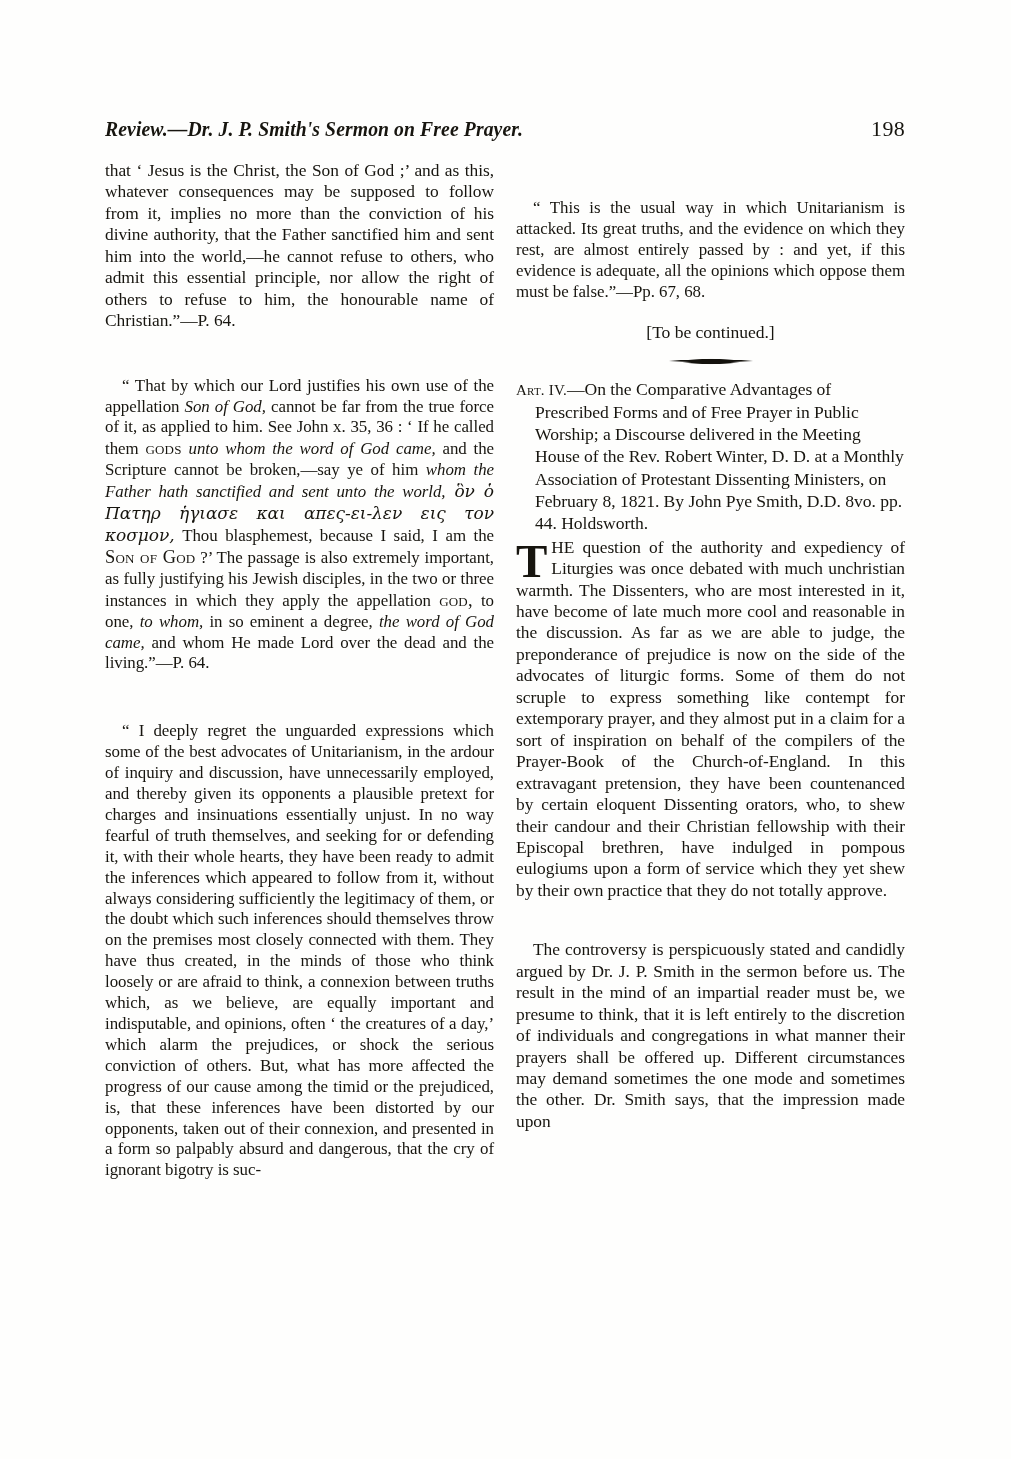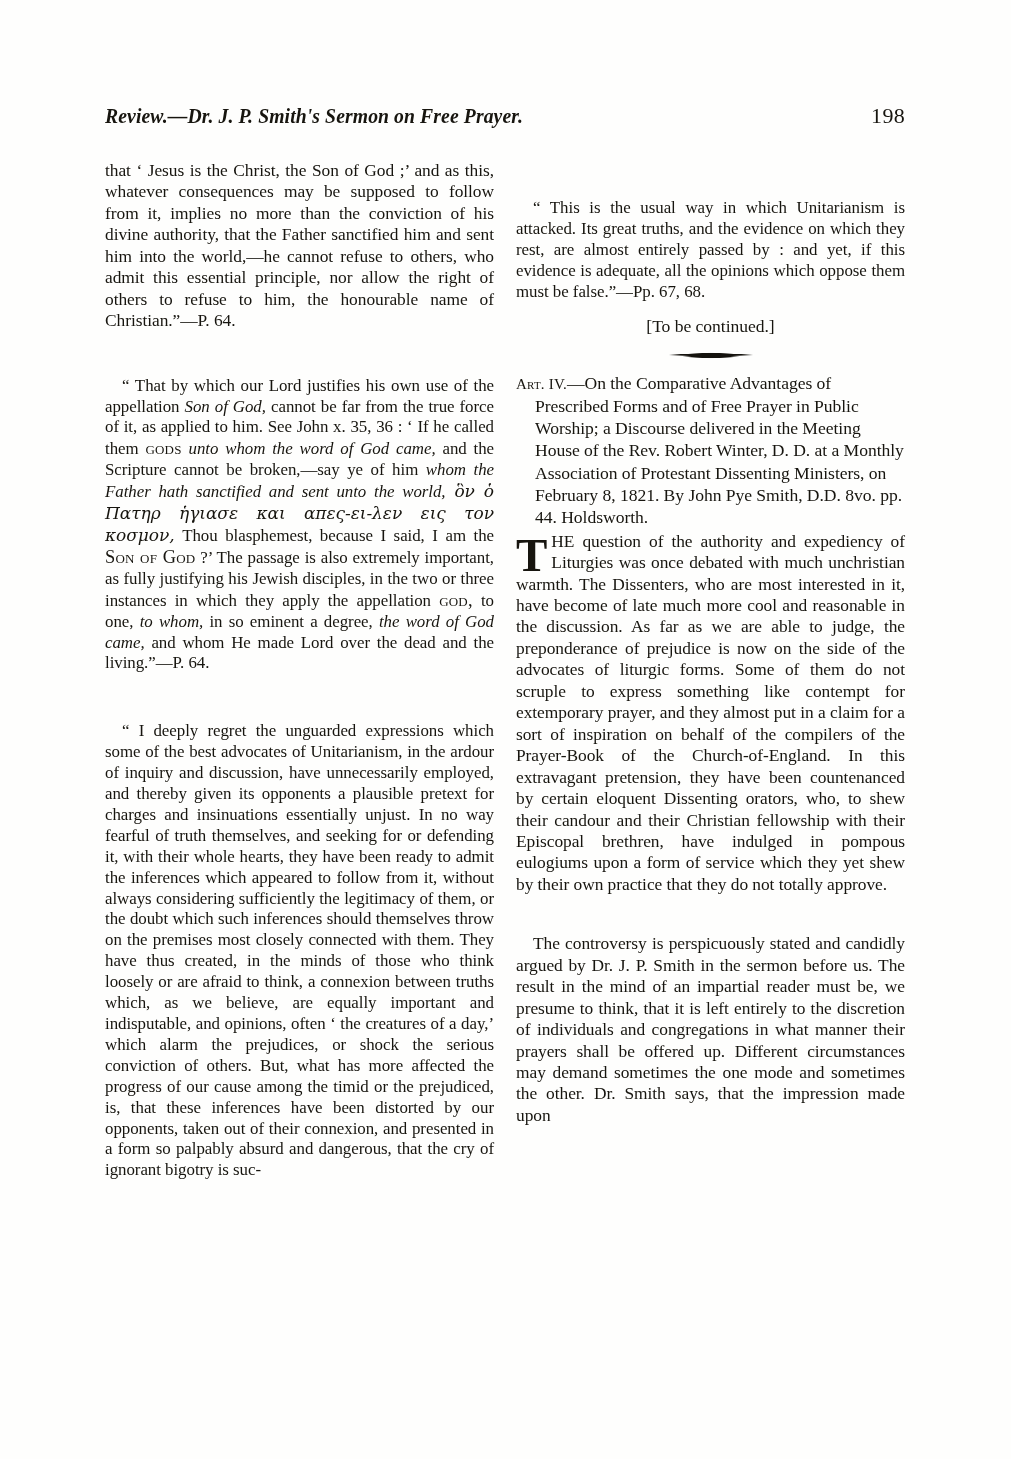--- a/index.html
+++ b/index.html
@@ -21,21 +21,21 @@
     left: 0; top: 0;
     width: 1011px;
     height: 1459px;
     background: #fefefd;
   }
 
   
   .running-head {
     position: absolute;
     left: 105px;
-    top: 103px;
+    top: 116px;
     width: 800px;
     height: 30px;
     display: flex;
     align-items: baseline;
     justify-content: space-between;
   }
   .rh-title {
     font-style: italic;
     font-weight: bold;
     font-size: 20.5px;
@@ -103,21 +103,21 @@
     font-size: 17.6px;
     line-height: 22px;
     margin-top: 4px;
     margin-bottom: 3px;
   }
   .tbc {
     text-align: center;
     text-indent: 0;
     font-size: 17.6px;
     line-height: 22px;
-    margin-top: 12px;
+    margin-top: 18px;
   }
 
   
   .ornament-wrap {
     text-align: center;
     margin: 9px 0 12px 0;
     height: 14px;
   }
   .ornament {
     display: inline-block;

